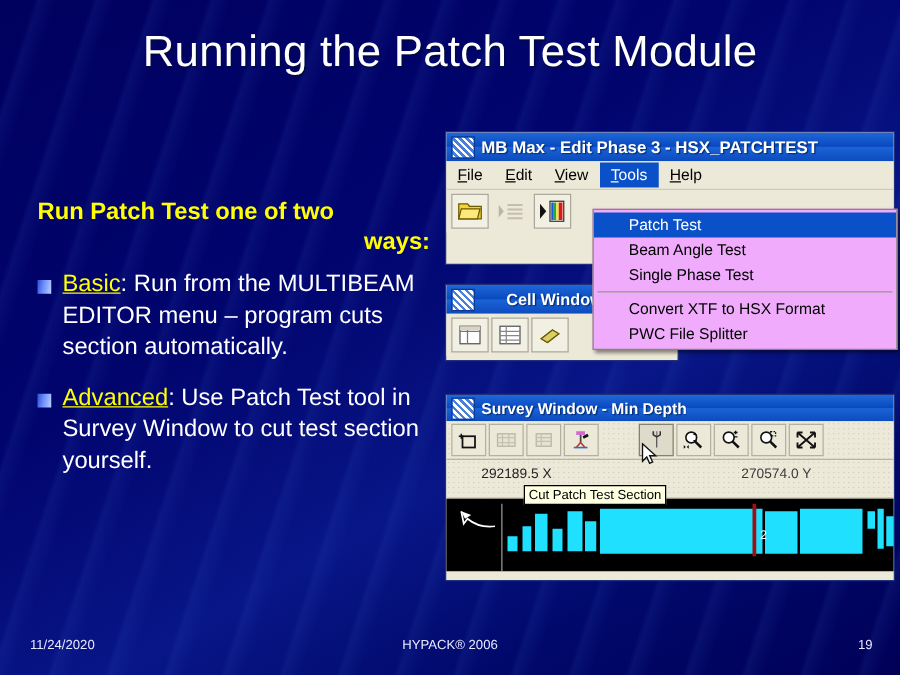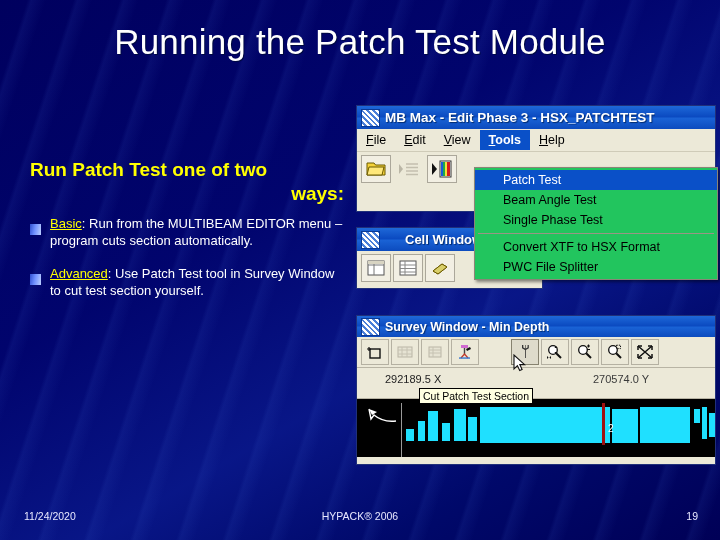--- a/index.html
+++ b/index.html
@@ -33,45 +33,45 @@
     text-shadow:1px 1px 0 #000a40;
   }
   
   #textcol{position:absolute;left:24px;top:158px;width:320px;}
   .lead{color:#ffff00;font-weight:bold;font-size:19px;line-height:1.28;
         margin:0 0 8px 6px;text-indent:0;}
   .lead .i2{display:block;padding-left:28px;text-align:right;}
   .bullet-row{display:flex;align-items:flex-start;margin:0 0 16px 0;}
   .bsq{width:11px;height:11px;margin:9px 9px 0 6px;flex:0 0 auto;
        background:linear-gradient(100deg,#2f4fd0 0%,#6f90ff 45%,#bcd0ff 100%);}
-  .btxt{color:#ffffff;font-size:13px;line-height:1.32;flex:1;}
+  .btxt{color:#ffffff;font-size:19px;line-height:1.32;flex:1;}
   .kw{color:#ffff00;text-decoration:underline;}
   
   .shot{position:absolute;box-shadow:0 0 0 1px #20307a;}
   
   #mbmax{left:357px;top:106px;width:358px;height:105px;background:#ece9d8;overflow:hidden;}
   .tbar{height:23px;display:flex;align-items:center;
         background:linear-gradient(180deg,#1e68d8 0%,#0a49c0 48%,#1a63d6 52%,#0c4bbe 100%);
         color:#fff;font-weight:bold;font-size:13.5px;padding-left:2px;}
   .tbicon{width:17px;height:16px;margin:0 5px 0 2px;flex:0 0 auto;
      background:repeating-linear-gradient(45deg,#fff 0 2px,#4a7fd8 2px 4px);
      border:1px solid #0a3a95;}
   .tbtxt{white-space:nowrap;overflow:hidden;text-shadow:1px 1px 1px #002a6e;}
   .menubar{height:22px;background:#ece9d8;display:flex;align-items:center;
            font-size:12.5px;color:#000;border-bottom:1px solid #cfcbb8;}
   .mi{padding:3px 9px;white-space:nowrap;}
   .mi u{text-decoration:underline;}
-  .mi.active{background:#0a50c8;color:#fff;font-weight:bold;}
+  .mi.active{background:#0a50c8;color:#fff;}
   .mbtoolbar{height:34px;background:#ece9d8;display:flex;align-items:center;padding-left:4px;gap:3px;}
   .tbtn{width:28px;height:26px;background:#ece9d8;border:1px solid #ece9d8;
         display:flex;align-items:center;justify-content:center;}
   .tbtn.sunk{border:1px solid #aba79a;background:#f2efe3;}
   
   #dropdown{position:absolute;left:474px;top:167px;width:242px;
-            background:#22c55e;border:1px solid #8a8577;
+            background:#f0abfc;border:1px solid #8a8577;
             box-shadow:2px 2px 3px rgba(0,0,0,.45);font-size:12.5px;color:#000;
             padding:2px 0;z-index:9;overflow:hidden;}
   .dm{padding:3px 6px 3px 28px;white-space:nowrap;}
   .dm.sel{background:#0a50c8;color:#fff;}
   .dsep{height:1px;background:#9a9585;margin:3px 3px;}
   
   #cellwin{left:357px;top:228px;width:185px;height:60px;background:#ece9d8;overflow:hidden;z-index:4;}
   #cellwin .tbar{font-size:13px;gap:20px;}
   .cellbar{height:34px;display:flex;align-items:center;padding-left:4px;gap:2px;background:#ece9d8;}
   

